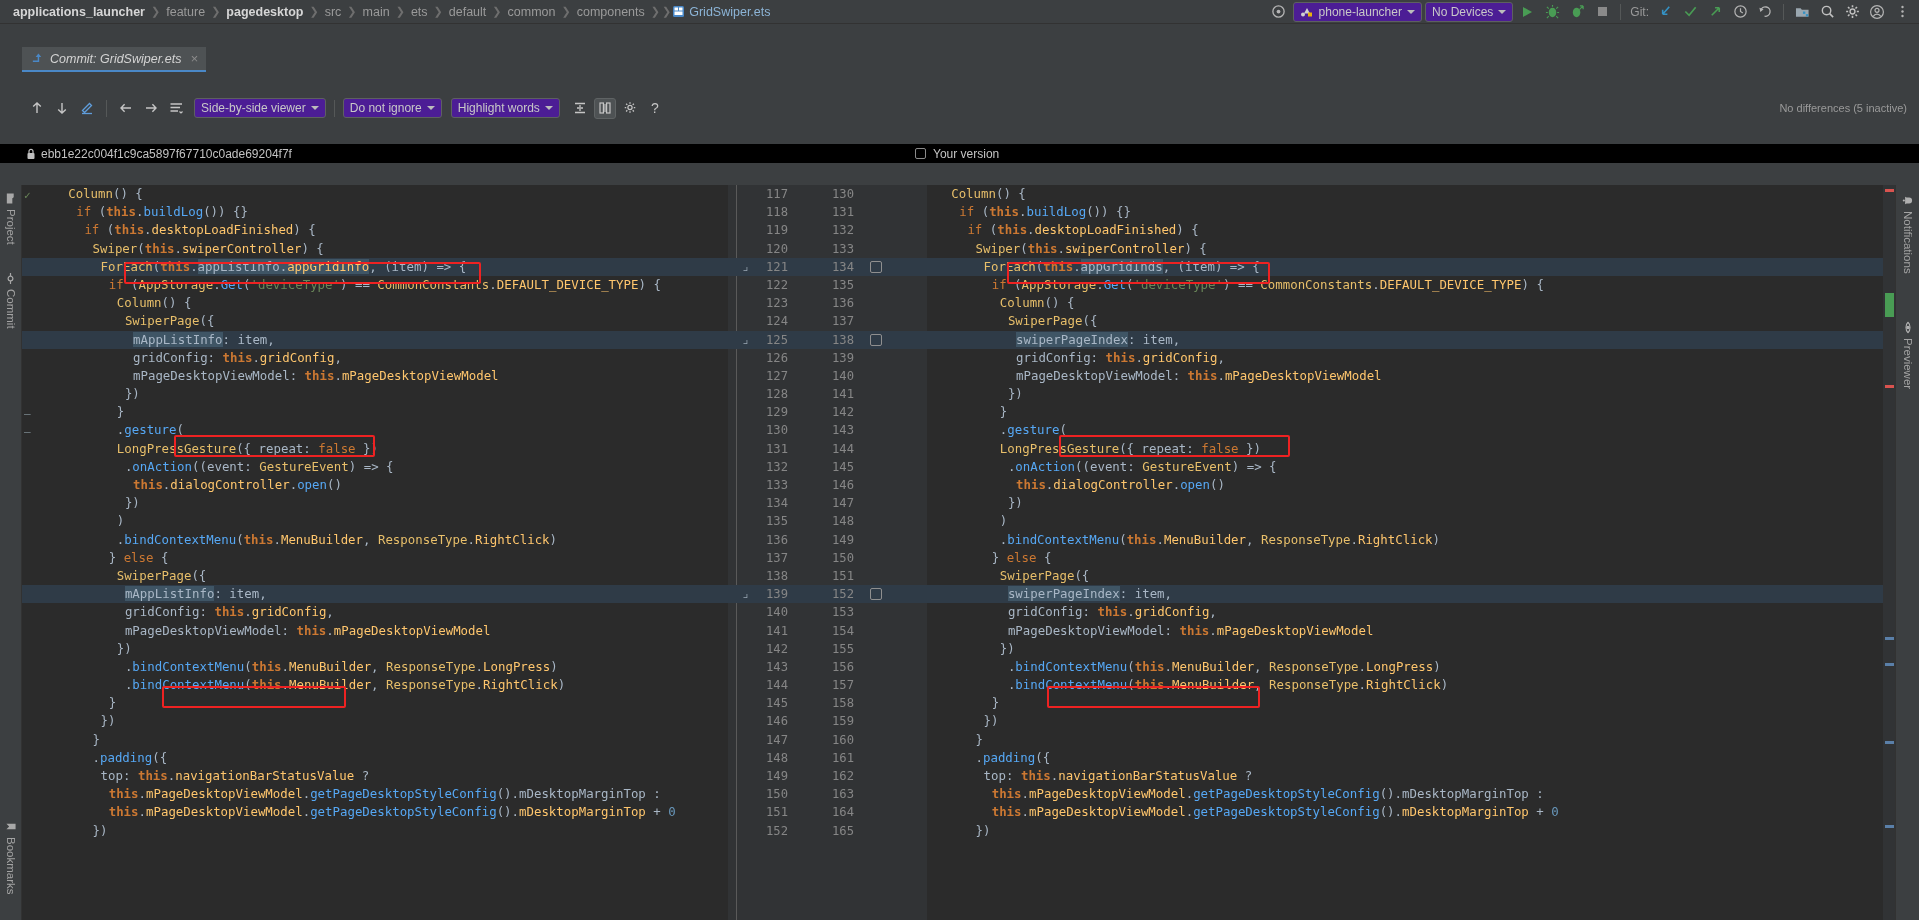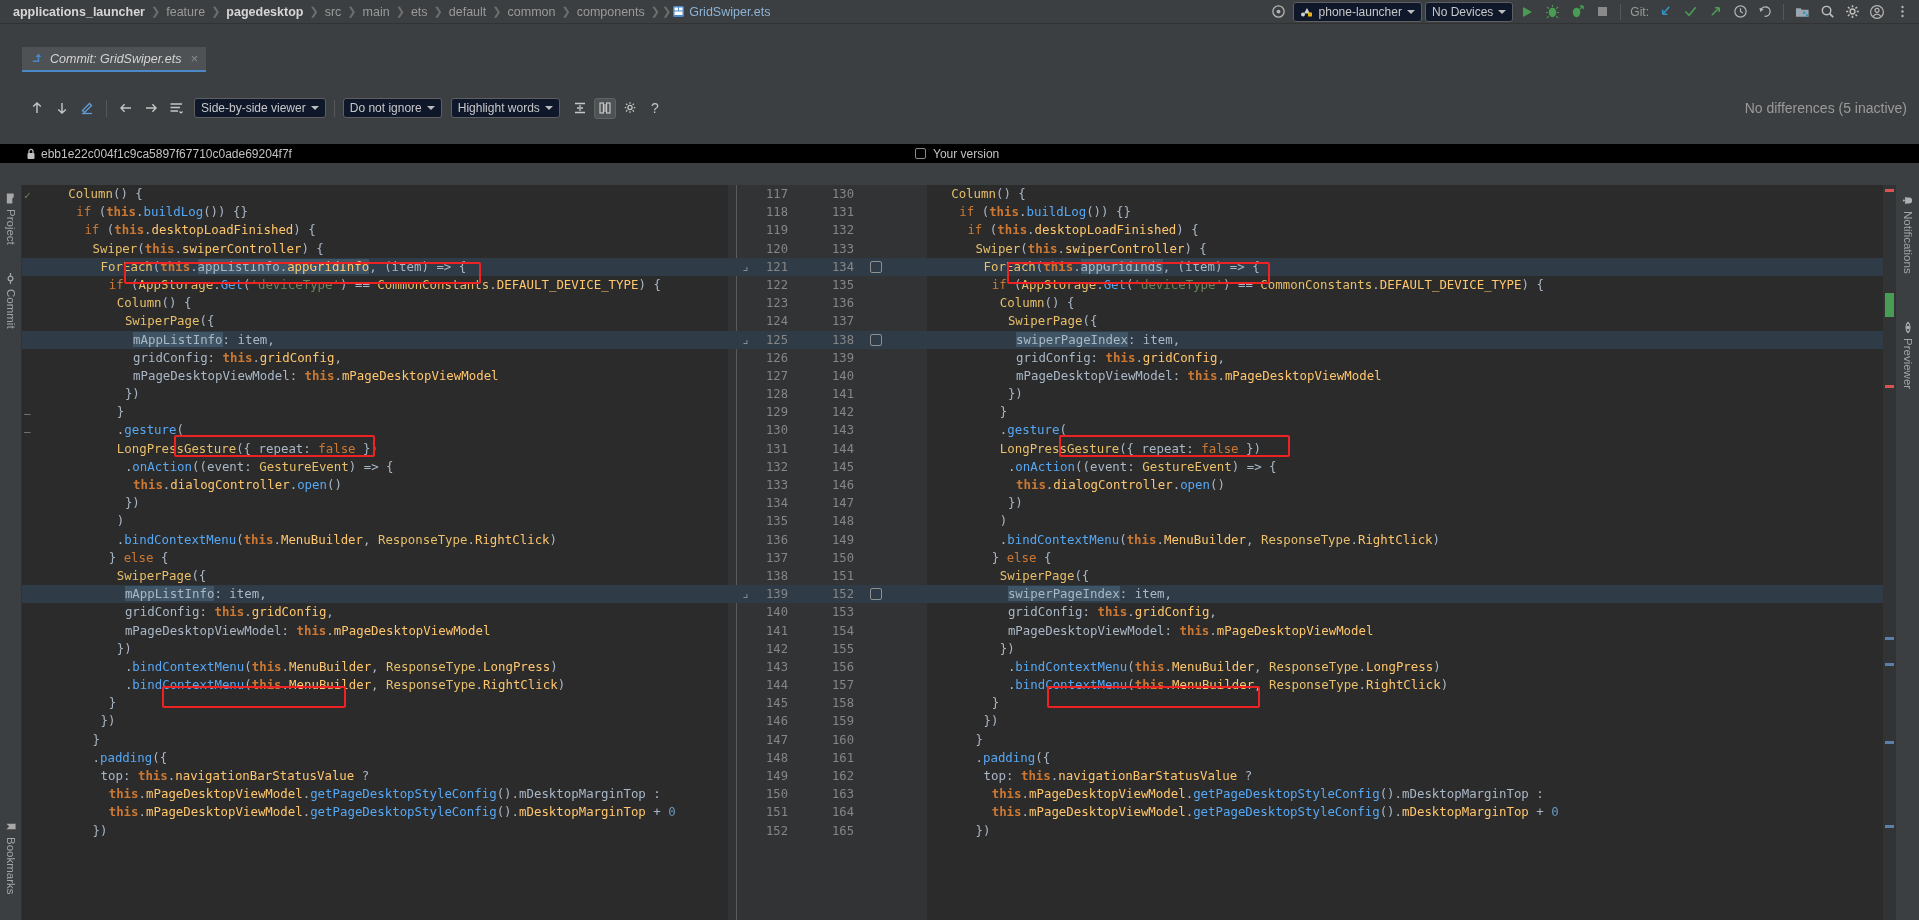--- a/index.html
+++ b/index.html
@@ -29,21 +29,21 @@
   .crumb-file { display: flex; align-items: center; gap: 4px; color: #8cb4d6; }
   .topbar-spacer { flex: 1 1 auto; }
   .topbar-right { display: flex; align-items: center; gap: 3px; padding-right: 2px; }
   .tb-icon {
     width: 22px; height: 20px; display: flex; align-items: center; justify-content: center;
     color: #b4b4b4; border-radius: 3px;
   }
   .combo {
     height: 20px; border: 1px solid #5e6060; border-radius: 3px;
     display: flex; align-items: center; gap: 5px; padding: 0 6px;
-    color: #c8c8c8; font-size: 12px; background: #0f172a; white-space: nowrap;
+    color: #c8c8c8; font-size: 12px; background: #4c1d95; white-space: nowrap;
   }
   .caret { width: 0; height: 0; border-left: 4px solid transparent; border-right: 4px solid transparent;
            border-top: 4px solid #bcbcbc; display: inline-block; }
   .divider-v { width: 1px; height: 16px; background: #555858; margin: 0 4px; }
   .git-label { color: #9a9a9a; font-size: 12px; padding: 0 2px; }
 
   
   .tabbar {
     height: 26px; min-height: 26px; background: #3c3f41;
     display: flex; align-items: flex-end; padding-left: 22px; font-style: italic;
@@ -70,21 +70,21 @@
     height: 28px; min-height: 28px; background: #3c3f41;
     display: flex; align-items: center; padding: 0 8px 0 26px; gap: 3px;
     font-size: 12px;
   }
   .dt-icon {
     width: 22px; height: 21px; display: flex; align-items: center; justify-content: center;
     color: #b0b0b0; border-radius: 3px;
   }
   .dt-icon.active { background: #4e5254; border: 1px solid #5f6364; }
   .dt-sep { width: 1px; height: 17px; background: #555858; margin: 0 5px; }
-  .dt-status { color: #9a9a9a; font-size: 14px; white-space: nowrap; padding-right: 4px; margin-left: 30px; }
+  .dt-status { color: #9a9a9a; font-size: 11px; white-space: nowrap; padding-right: 4px; margin-left: 30px; }
 
   
   .diffheads { height: 19px; min-height: 19px; display: flex; background: #000000; font-size: 12px; }
   .dh-left { width: 905px; display: flex; align-items: center; gap: 5px; padding-left: 26px; color: #c3c3c3; }
   .dh-right { flex: 1; display: flex; align-items: center; gap: 7px; padding-left: 10px; color: #c3c3c3; }
   .chk-empty { width: 11px; height: 11px; border: 1px solid #8a8a8a; border-radius: 2px; display:inline-block; }
 
   
   .diffwrap { flex: 1 1 auto; display: flex; position: relative; overflow: hidden; background: #2b2b2b; }
   .railL { width: 22px; background: #3c3f41; position: relative; flex: 0 0 22px; border-right: 1px solid #323232;}

